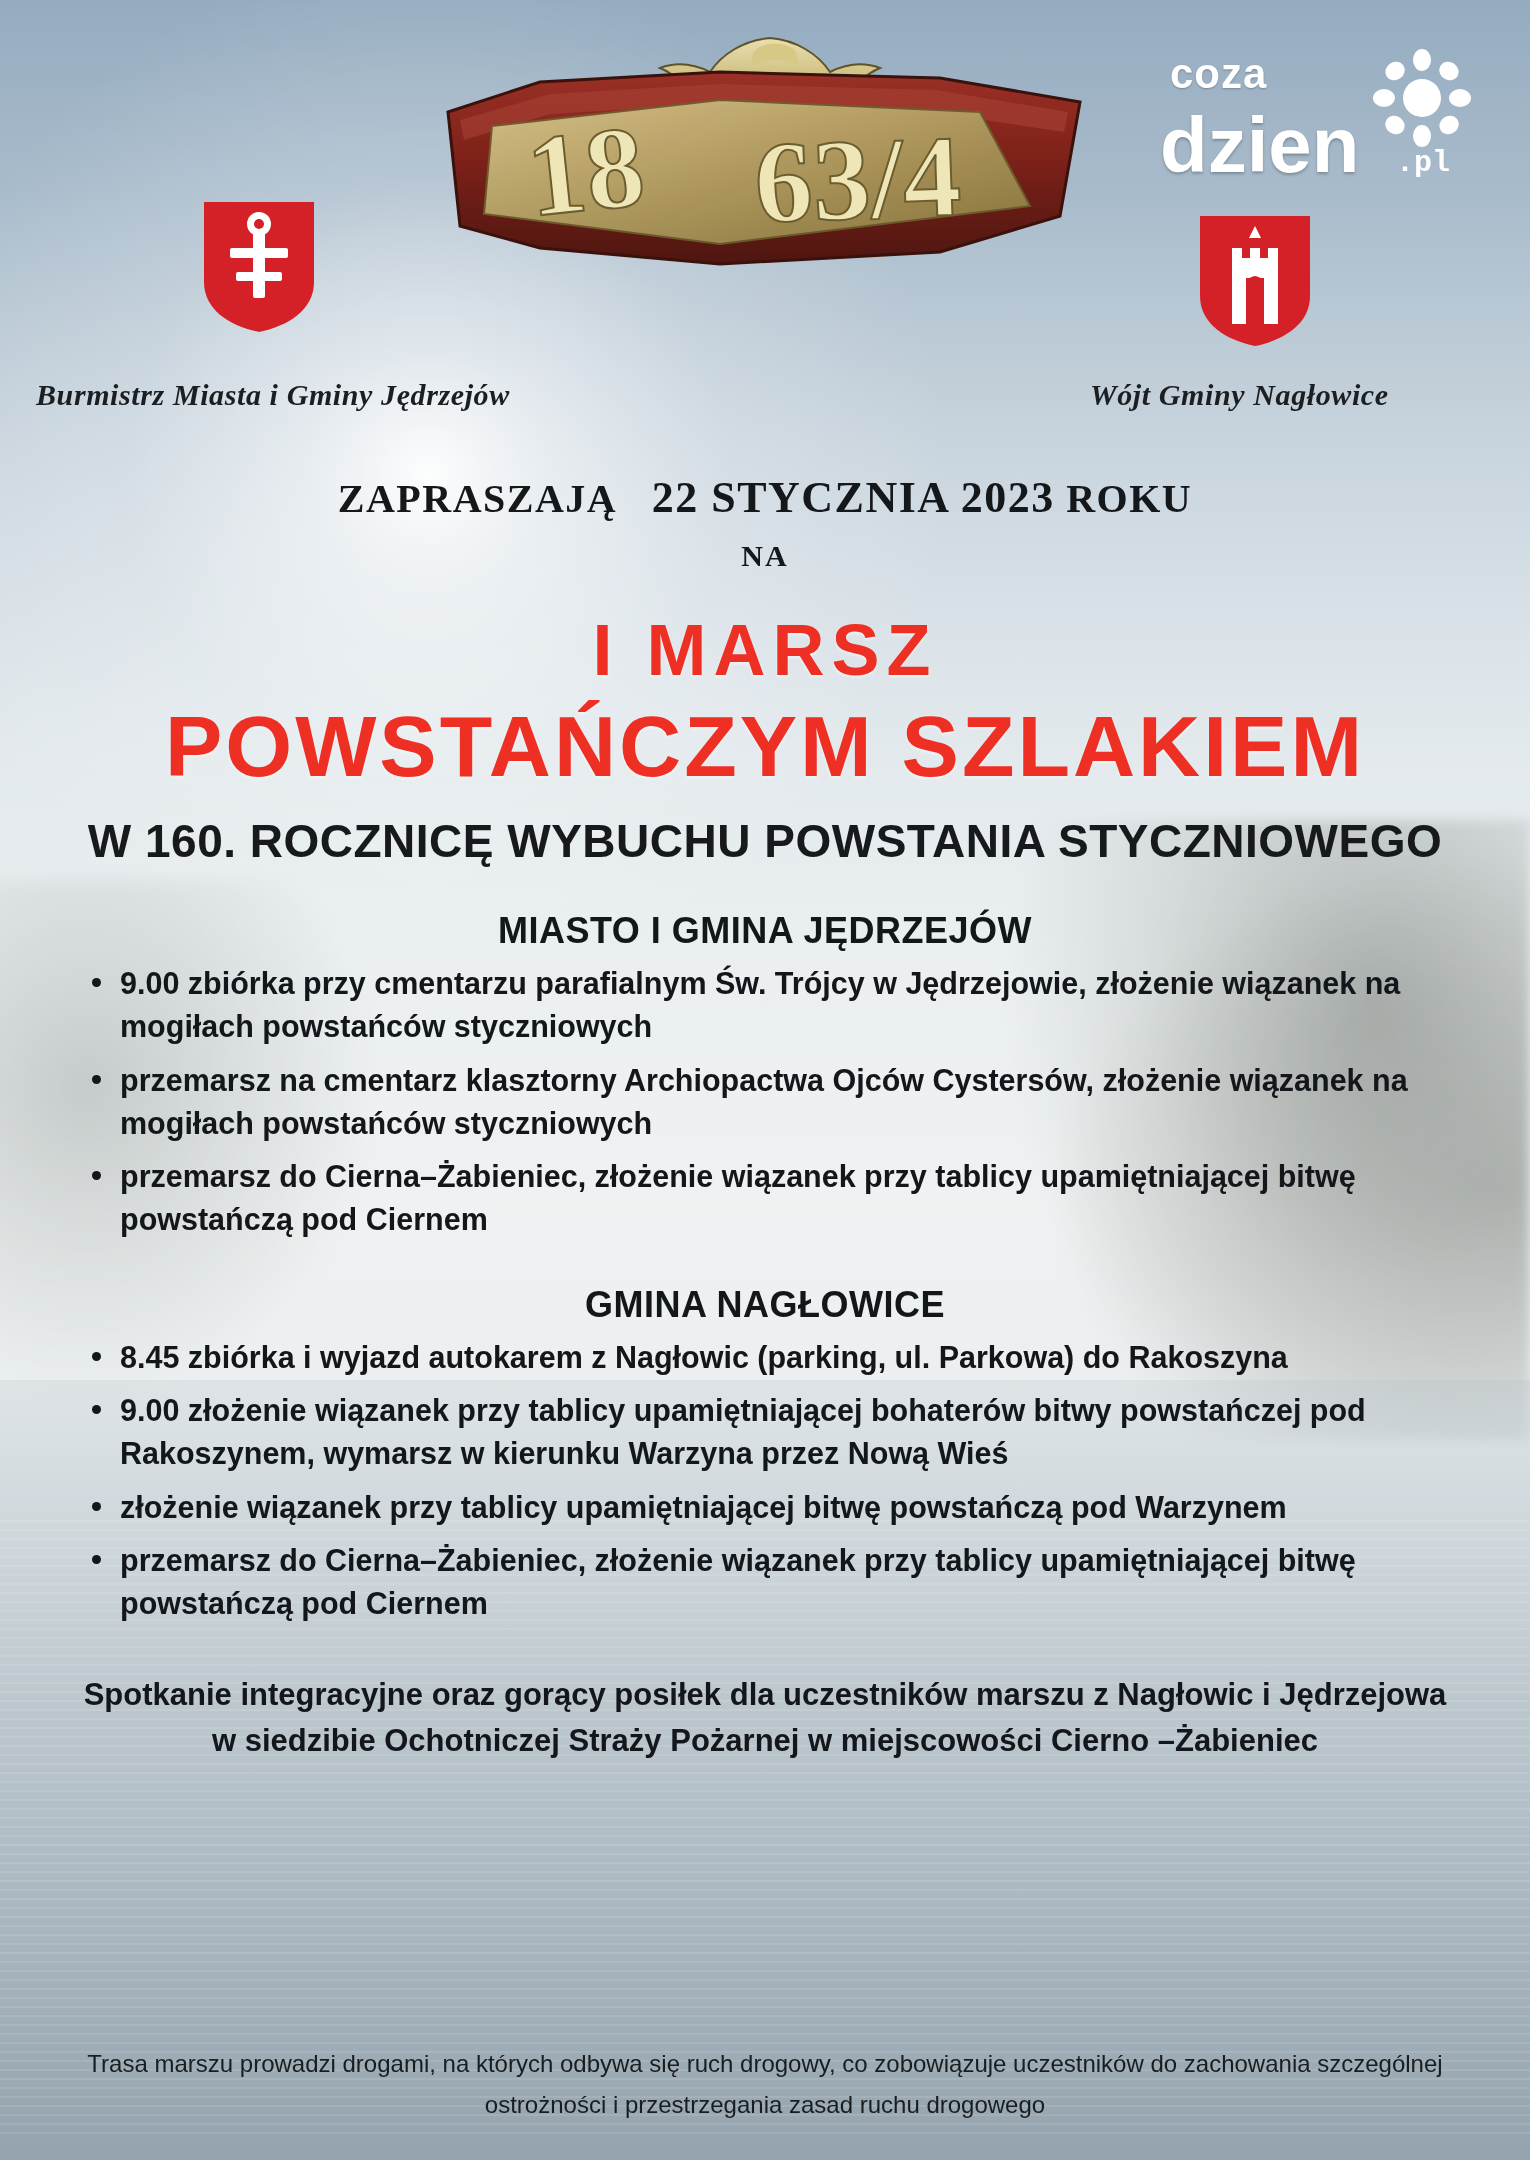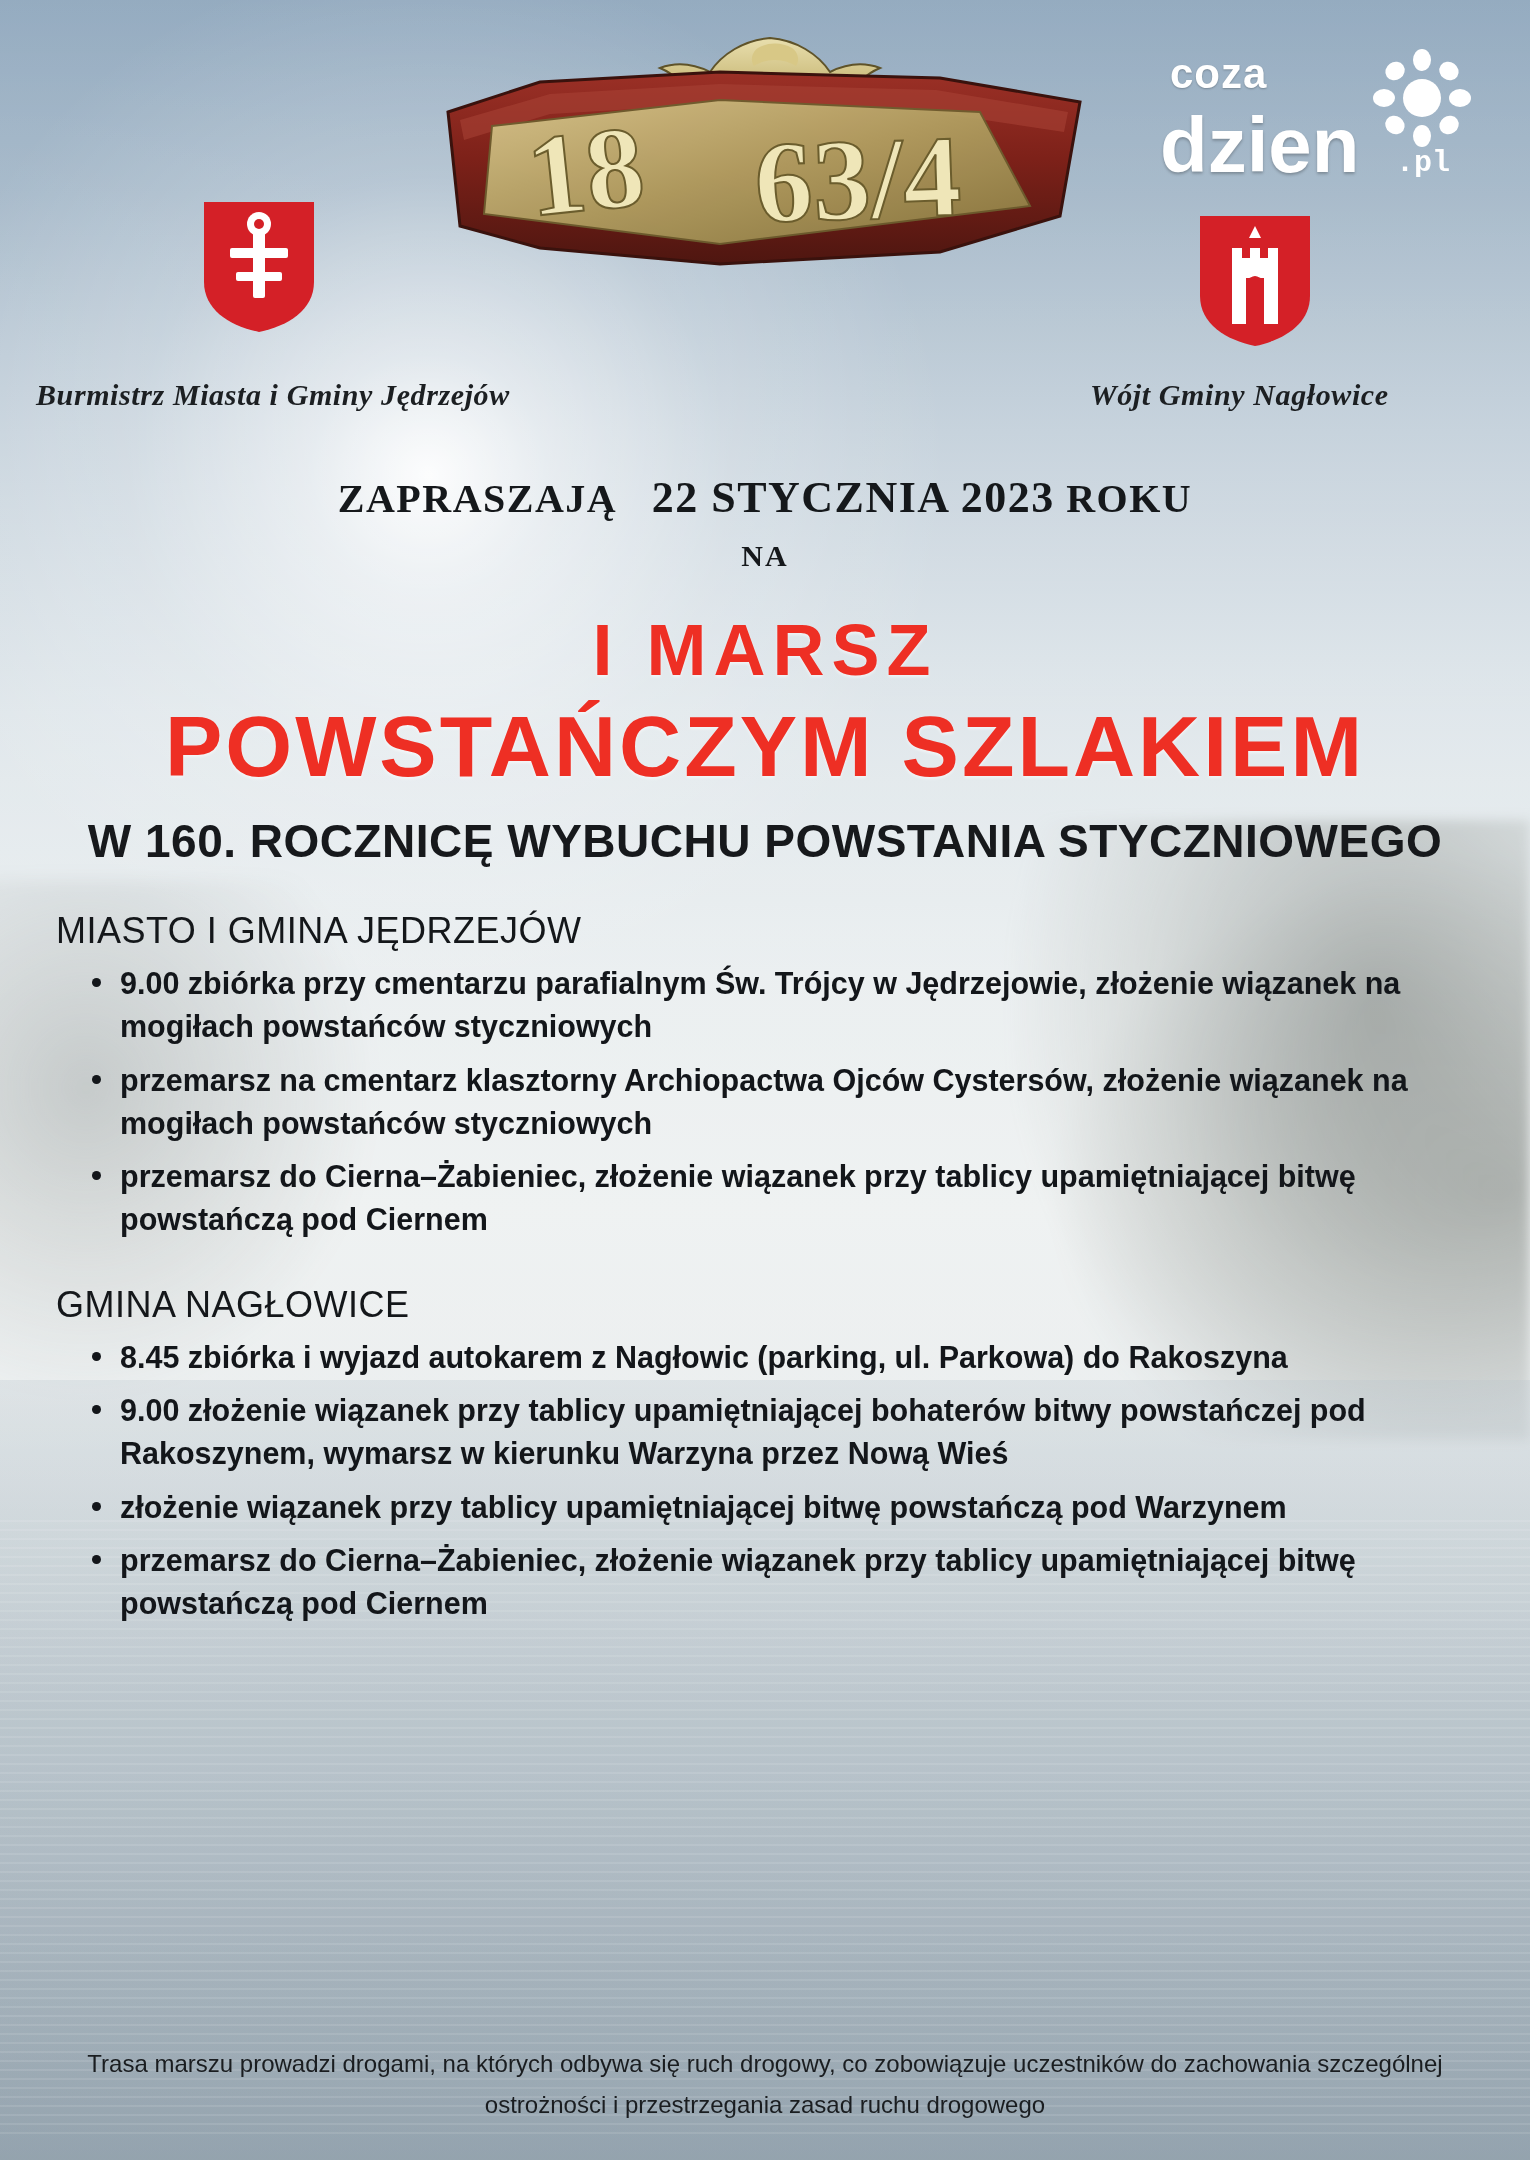--- a/index.html
+++ b/index.html
@@ -211,22 +211,23 @@
     letter-spacing: 0.5px;
     text-align: center;
   }
 
   
   .section {
     margin-top: 42px;
     padding: 0 56px;
   }
   .section-head {
+    text-align: center;
     font-size: 36px;
-    font-weight: normal;
+    font-weight: bold;
     color: #14171a;
     letter-spacing: 0.5px;
     margin-bottom: 8px;
   }
   ul.program {
     list-style: none;
     margin: 0;
     padding: 0 14px 0 32px;
   }
   ul.program li {
@@ -404,20 +405,24 @@
     <div class="section">
       <div class="section-head">GMINA NAGŁOWICE</div>
       <ul class="program">
         <li> 8.45 zbiórka i wyjazd autokarem z Nagłowic (parking, ul. Parkowa) do Rakoszyna</li>
         <li>9.00 złożenie wiązanek przy tablicy upamiętniającej bohaterów bitwy powstańczej pod Rakoszynem, wymarsz w kierunku Warzyna przez Nową Wieś</li>
         <li>złożenie wiązanek przy tablicy upamiętniającej bitwę powstańczą pod Warzynem</li>
         <li>przemarsz do Cierna–Żabieniec, złożenie wiązanek przy tablicy upamiętniającej bitwę powstańczą pod Ciernem</li>
       </ul>
     </div>
 
+    <div class="closing">
+      <div>Spotkanie integracyjne oraz gorący posiłek dla uczestników marszu z Nagłowic i Jędrzejowa</div>
+      <div>w siedzibie Ochotniczej Straży Pożarnej w miejscowości Cierno –Żabieniec</div>
+    </div>
 
     <div class="footnote">
       <div>Trasa marszu prowadzi drogami, na których odbywa się ruch drogowy, co zobowiązuje uczestników do zachowania szczególnej</div>
       <div>ostrożności i przestrzegania zasad ruchu drogowego</div>
     </div>
 
   </div>
 </div>
 
 </body></html>

